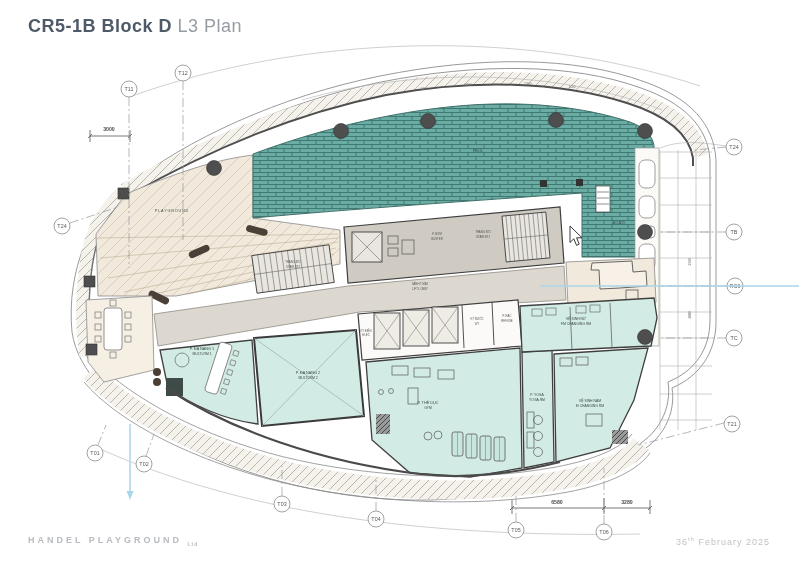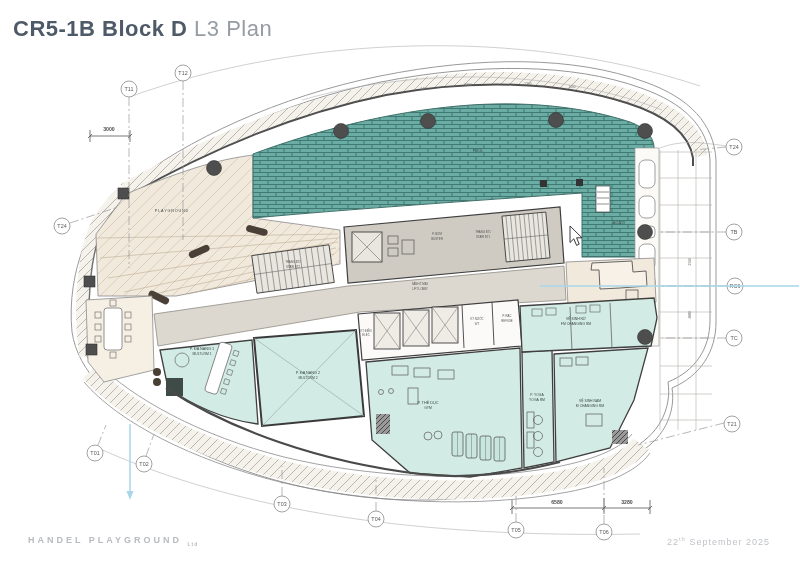--- a/index.html
+++ b/index.html
@@ -1,18 +1,18 @@
 <!DOCTYPE html>
 <html><head>
 <meta charset="utf-8">
 <style>
   html,body{margin:0;padding:0;background:#ffffff;}
   .page{position:relative;width:800px;height:561px;background:#ffffff;overflow:hidden;
         font-family:"Liberation Sans",sans-serif;}
-  .title{position:absolute;left:13px;top:16px;font-size:22px;font-weight:bold;
+  .title{position:absolute;left:28px;top:16px;font-size:18px;font-weight:bold;
          color:#4e5a68;letter-spacing:.5px;}
   .title .light{font-weight:400;color:#969ca4;}
   .firm{position:absolute;left:28px;bottom:14px;font-size:9px;letter-spacing:3px;
         color:#b8bbc0;font-weight:bold;}
   .firm sub{font-size:5px;letter-spacing:1px;}
   .date{position:absolute;right:30px;bottom:14px;font-size:9px;letter-spacing:1px;color:#bfc2c6;}
   svg{position:absolute;left:0;top:0;}
   text{font-family:"Liberation Sans",sans-serif;fill:#4a4a4a;}
   .rlbl{font-size:3.8px;text-anchor:middle;fill:#3d4a46;}
   .rlbl2{font-size:3.4px;text-anchor:middle;fill:#3d4a46;}
@@ -385,16 +385,16 @@
   <span>CR5-1B Block D</span>
   <span class="light"> L3 Plan</span>
 </div>
 
 <div class="firm">
   <span>HANDEL PLAYGROUND</span>
   <sub>Ltd</sub>
 </div>
 
 <div class="date">
-  <span>22</span><sup style="font-size:6px">th</sup><span> September 2025</span>
+  <span>36</span><sup style="font-size:6px">th</sup><span> February 2025</span>
 </div>
 
 </div>
 
 </body></html>

